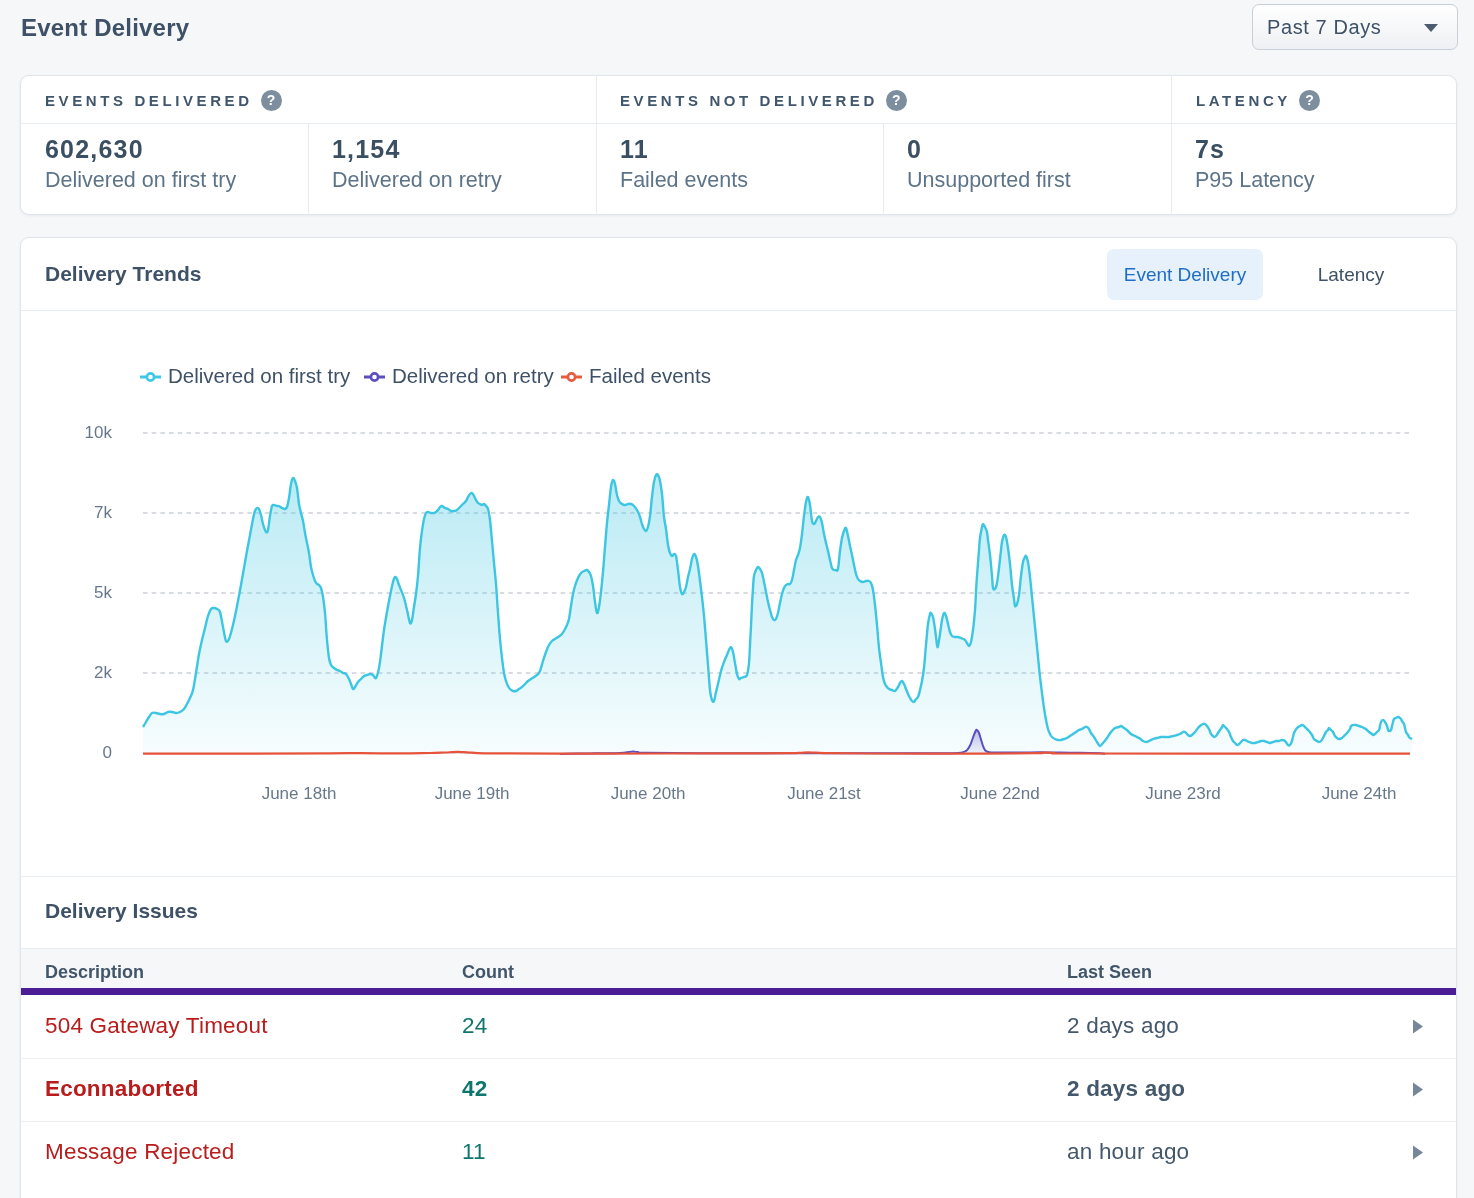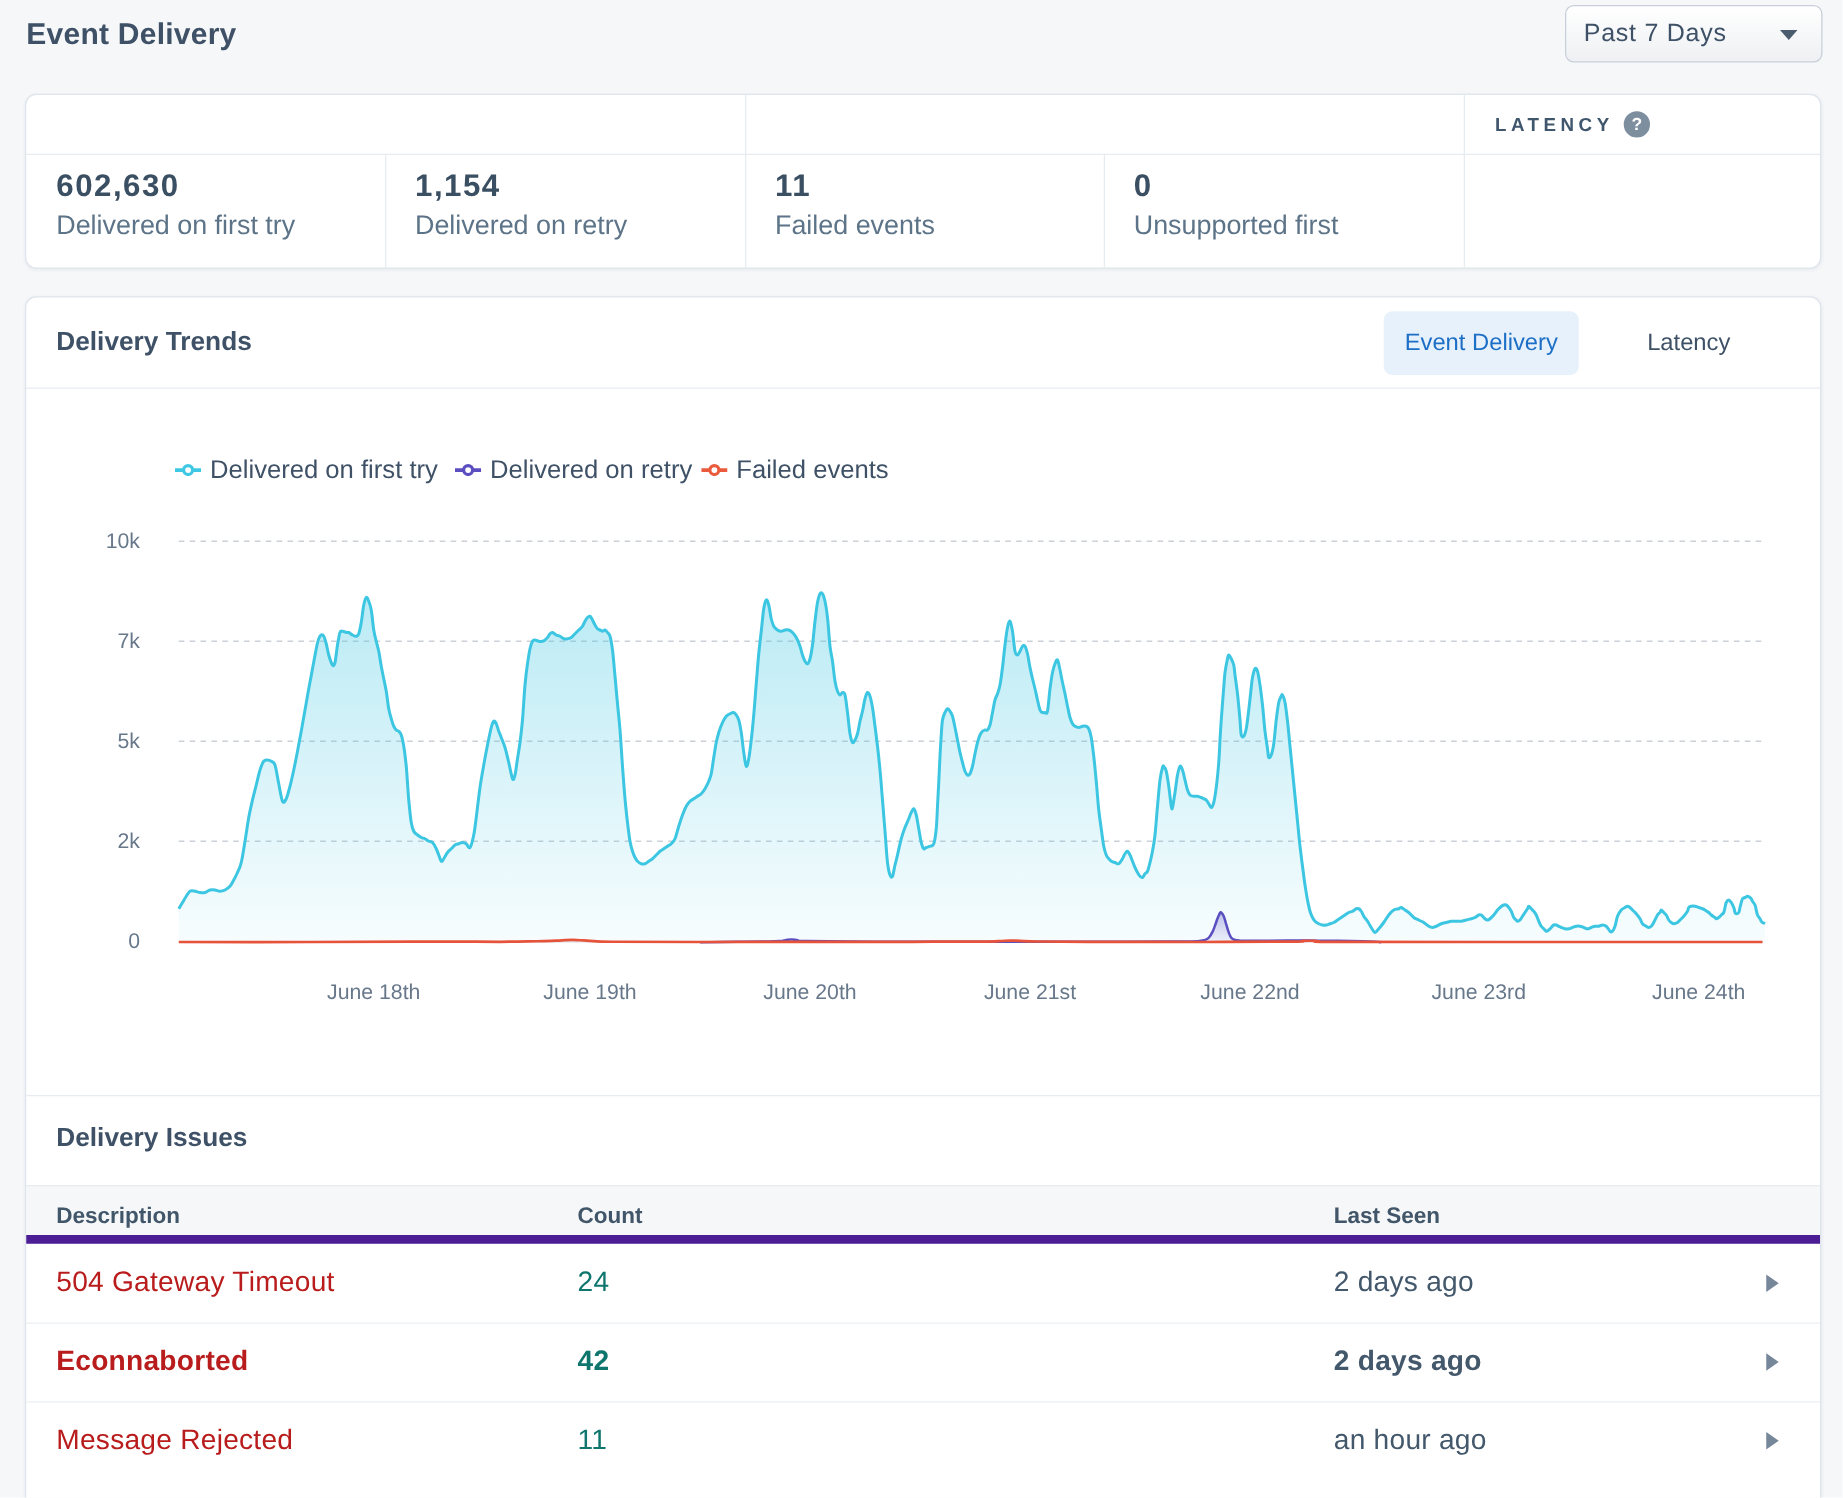--- a/index.html
+++ b/index.html
@@ -83,20 +83,22 @@
 .trow .seen { position:absolute; left:1046px; top:17px; color:#44586c; }
 .trow .chev { position:absolute; left:1390px; top:22px; }
 .rowdiv { position:absolute; left:0px; width:1435px; height:1px; background:#eceff3; }
 </style>
 </head>
 <body>
 <div class="title">Event Delivery</div>
 <div class="select">Past 7 Days<span class="caret"></span></div>
 
 <div class="card" id="statsCard">
+  <div class="stat-head-label" style="left:24px;">EVENTS DELIVERED<span class="qicon">?</span></div>
+  <div class="stat-head-label" style="left:599px;">EVENTS NOT DELIVERED<span class="qicon">?</span></div>
   <div class="stat-head-label" style="left:1175px;">LATENCY<span class="qicon">?</span></div>
   <div class="hdiv" style="top:47px; width:1435px;"></div>
   <div class="sdiv" style="left:287px; top:47px; height:92px;"></div>
   <div class="sdiv" style="left:575px; top:0; height:139px;"></div>
   <div class="sdiv" style="left:862px; top:47px; height:92px;"></div>
   <div class="sdiv" style="left:1150px; top:0; height:139px;"></div>
   <div class="stat-cell" style="left:0;">
       <div class="stat-num">602,630</div>
       <div class="stat-sub">Delivered on first try</div>
     </div>
@@ -104,20 +106,24 @@
       <div class="stat-num">1,154</div>
       <div class="stat-sub">Delivered on retry</div>
     </div>
   <div class="stat-cell" style="left:575px;">
       <div class="stat-num">11</div>
       <div class="stat-sub">Failed events</div>
     </div>
   <div class="stat-cell" style="left:862px;">
       <div class="stat-num">0</div>
       <div class="stat-sub">Unsupported first</div>
+    </div>
+  <div class="stat-cell" style="left:1150px;">
+      <div class="stat-num">7s</div>
+      <div class="stat-sub">P95 Latency</div>
     </div>
 </div>
 
 <div class="card" id="mainCard">
   <div class="trends-title">Delivery Trends</div>
   <div class="tab-active">Event Delivery</div>
   <div class="tab-idle">Latency</div>
   <div class="hdiv" style="top:72px;"></div>
 
   <div class="legend">

